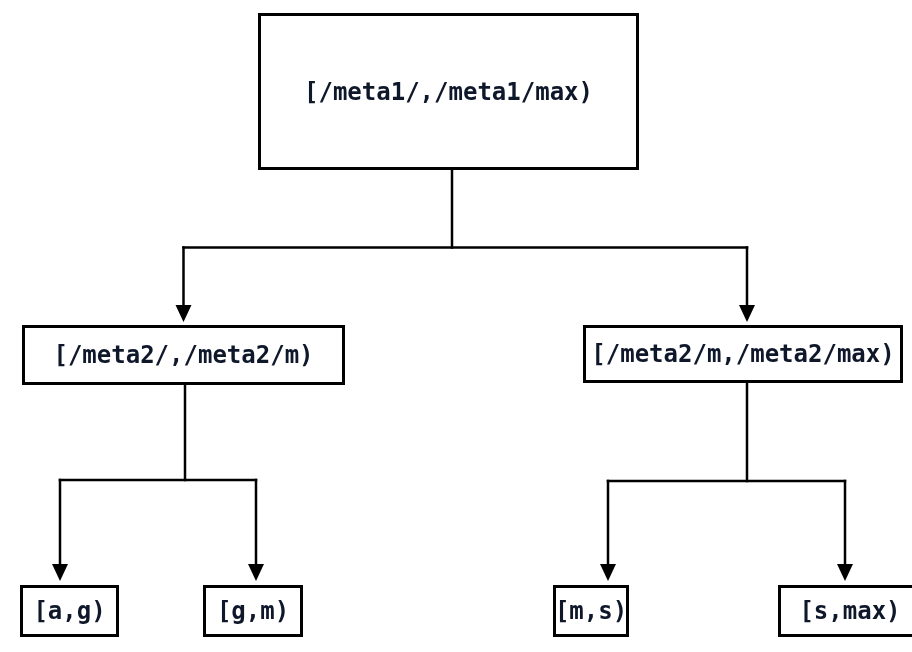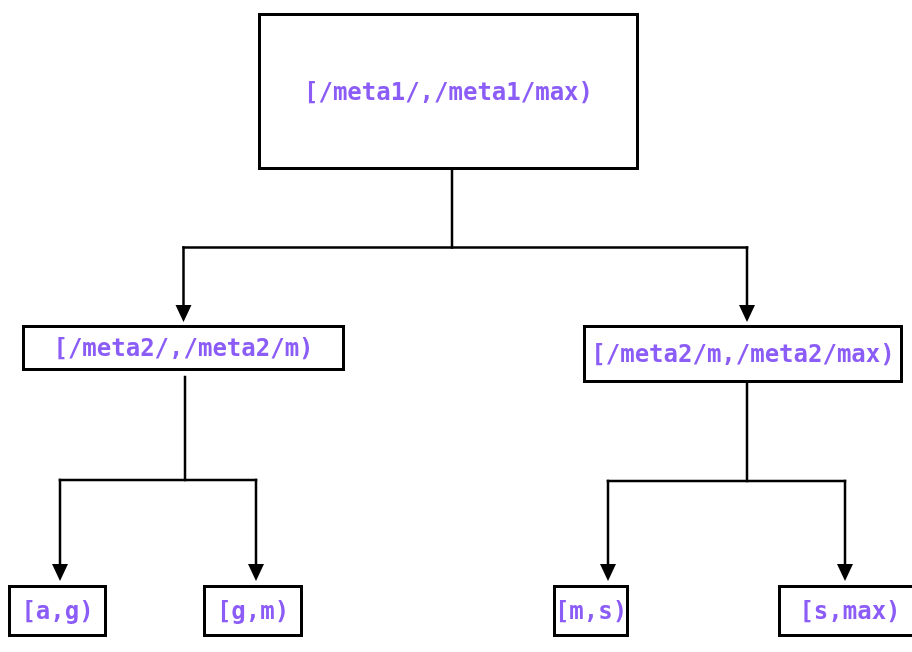--- a/index.html
+++ b/index.html
@@ -35,28 +35,28 @@
   .node {
     position: absolute;
     box-sizing: border-box;
     border: 3px solid #000000;
     background: #ffffff;
     display: flex;
     align-items: center;
     justify-content: center;
     font-size: 24px;
     font-weight: 700;
-    color: #8b5cf6;
+    color: #0f172a;
     white-space: nowrap;
     letter-spacing: 0;
   }
   .node-root    { left: 258px; top: 13px;  width: 381px; height: 157px; }
-  .node-l2left  { left: 22px;  top: 325px; width: 323px; height: 46px; }
+  .node-l2left  { left: 22px;  top: 325px; width: 323px; height: 60px; }
   .node-l2right { left: 583px; top: 325px; width: 320px; height: 58px; }
-  .node-leaf1   { left: 8px;   top: 585px; width: 99px;  height: 52px; }
+  .node-leaf1   { left: 20px;   top: 585px; width: 99px;  height: 52px; }
   .node-leaf2   { left: 203px; top: 585px; width: 100px; height: 52px; }
   .node-leaf3   { left: 553px; top: 585px; width: 76px;  height: 52px; }
   .node-leaf4   { left: 778px; top: 585px; width: 144px; height: 52px; }
 </style>
 </head>
 <body>
 
 <div class="canvas">
 
   <svg class="edges" width="912" height="652" viewBox="0 0 912 652" xmlns="http://www.w3.org/2000/svg">

